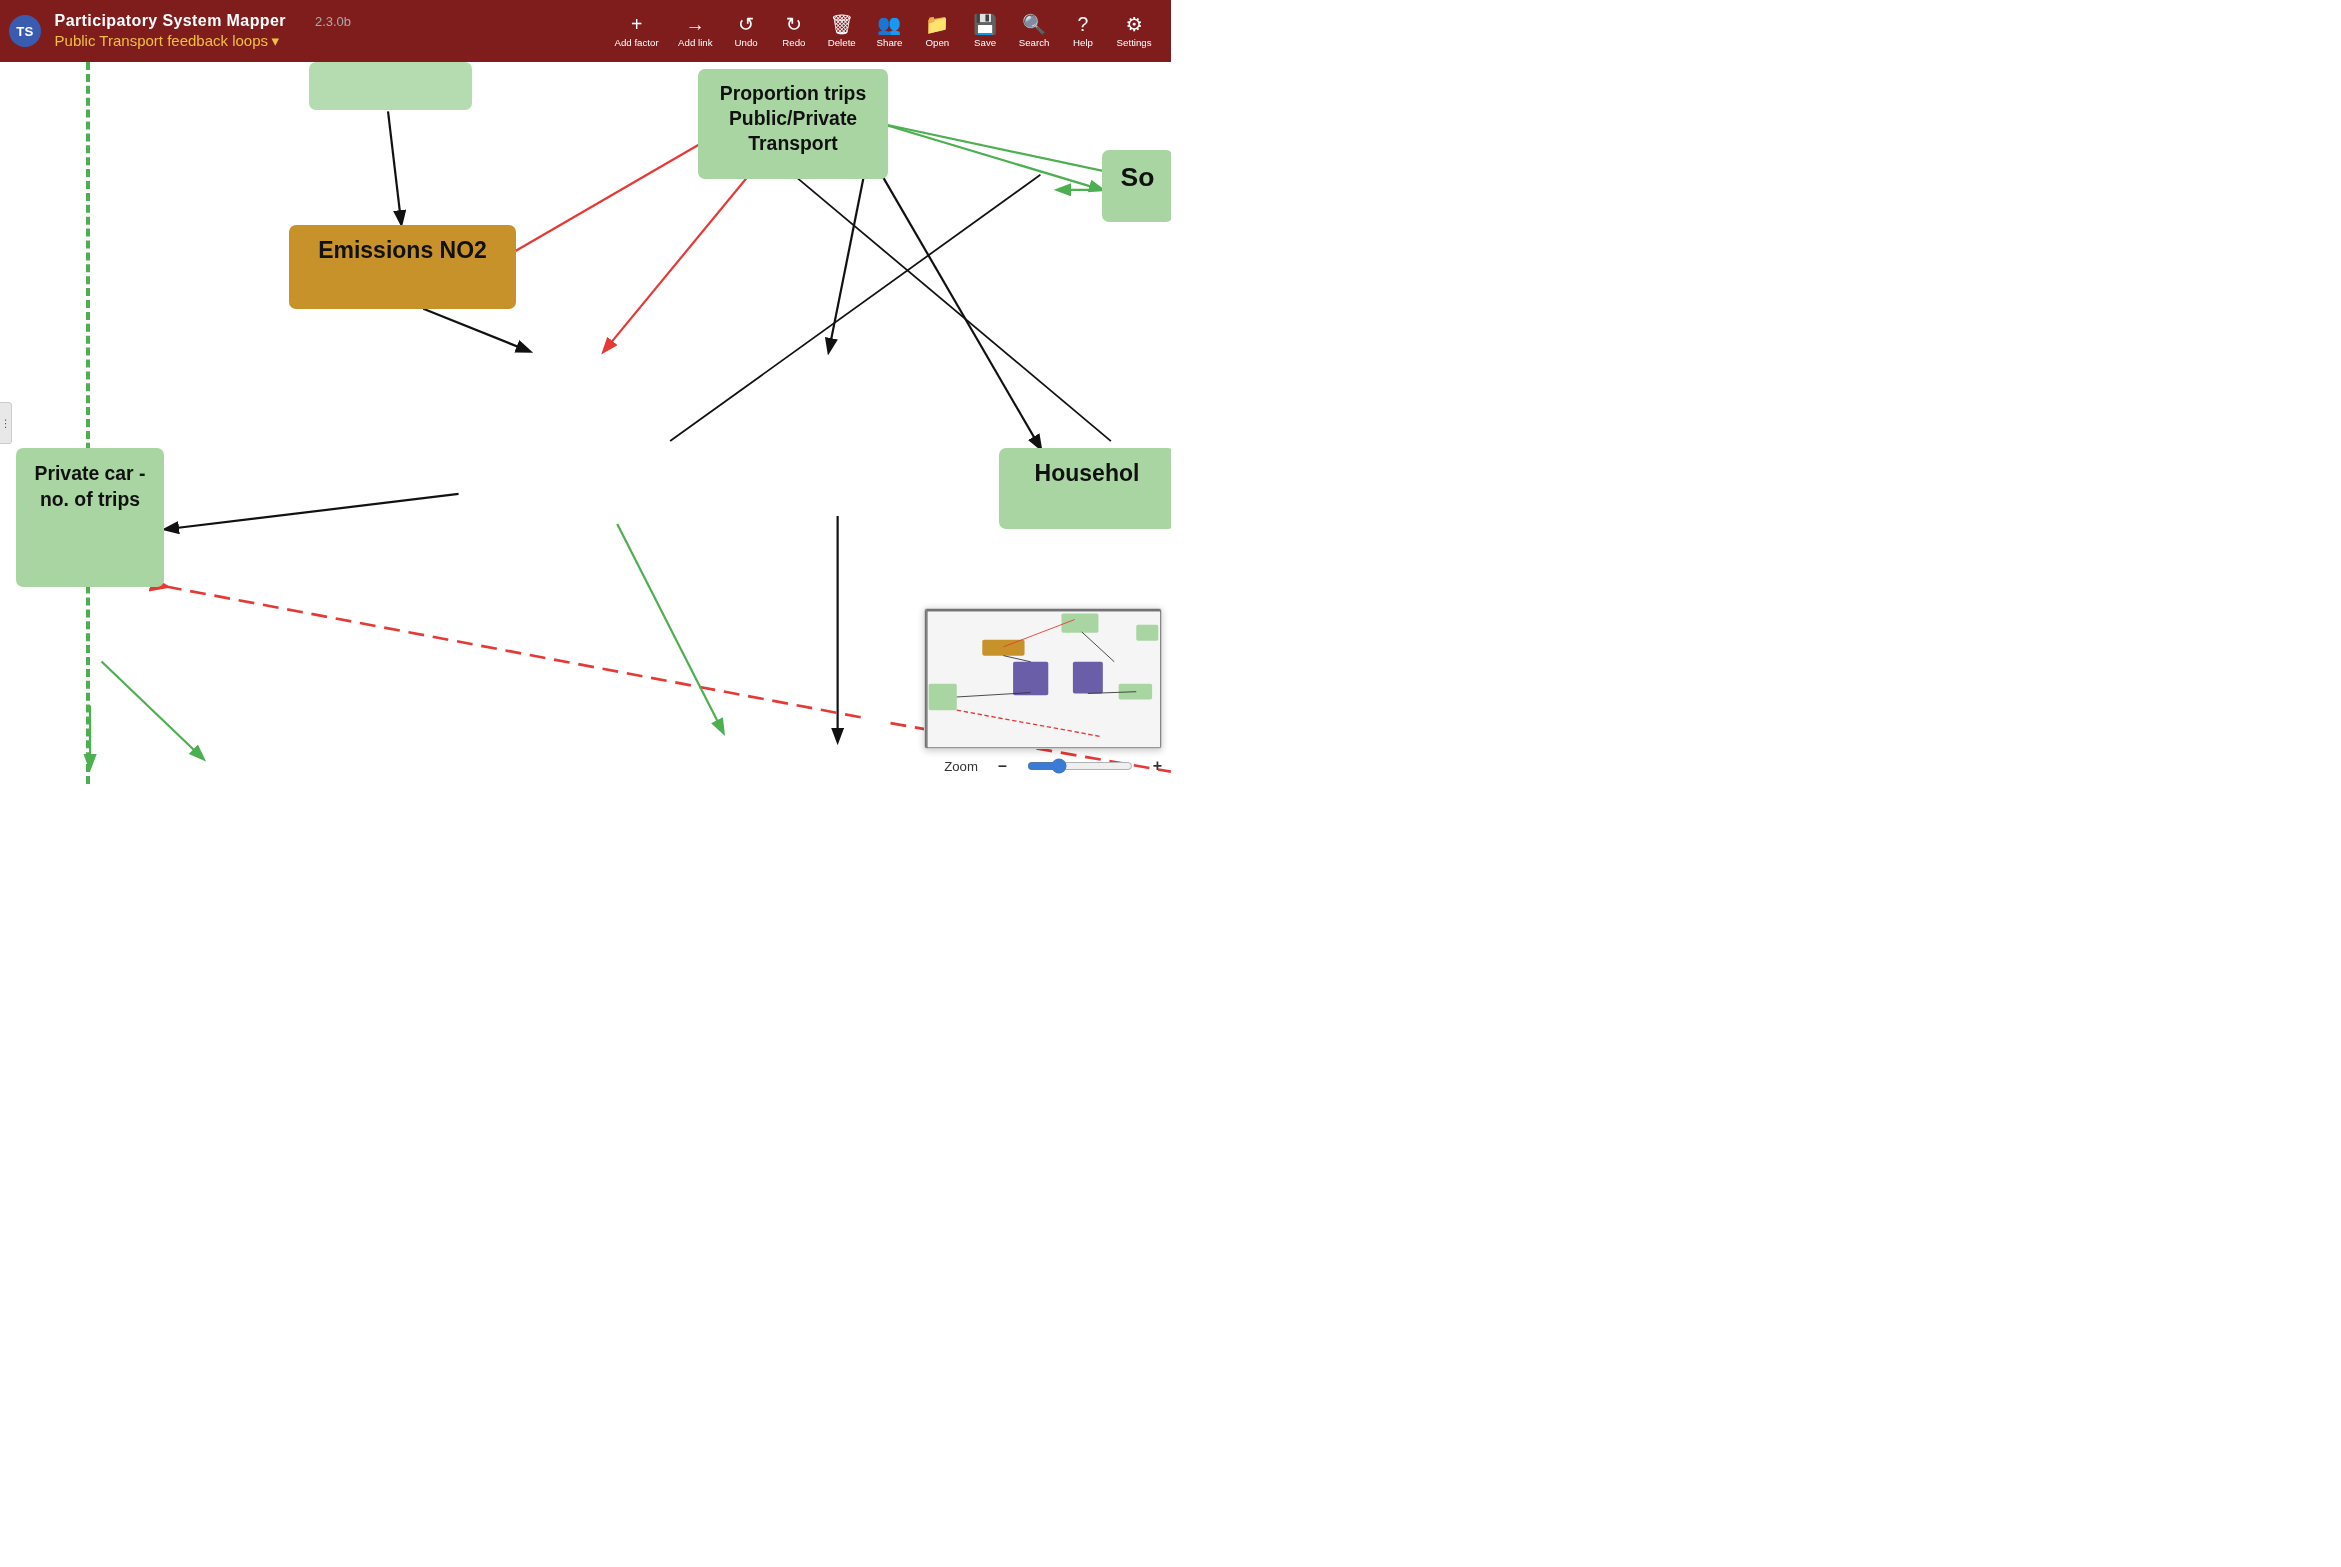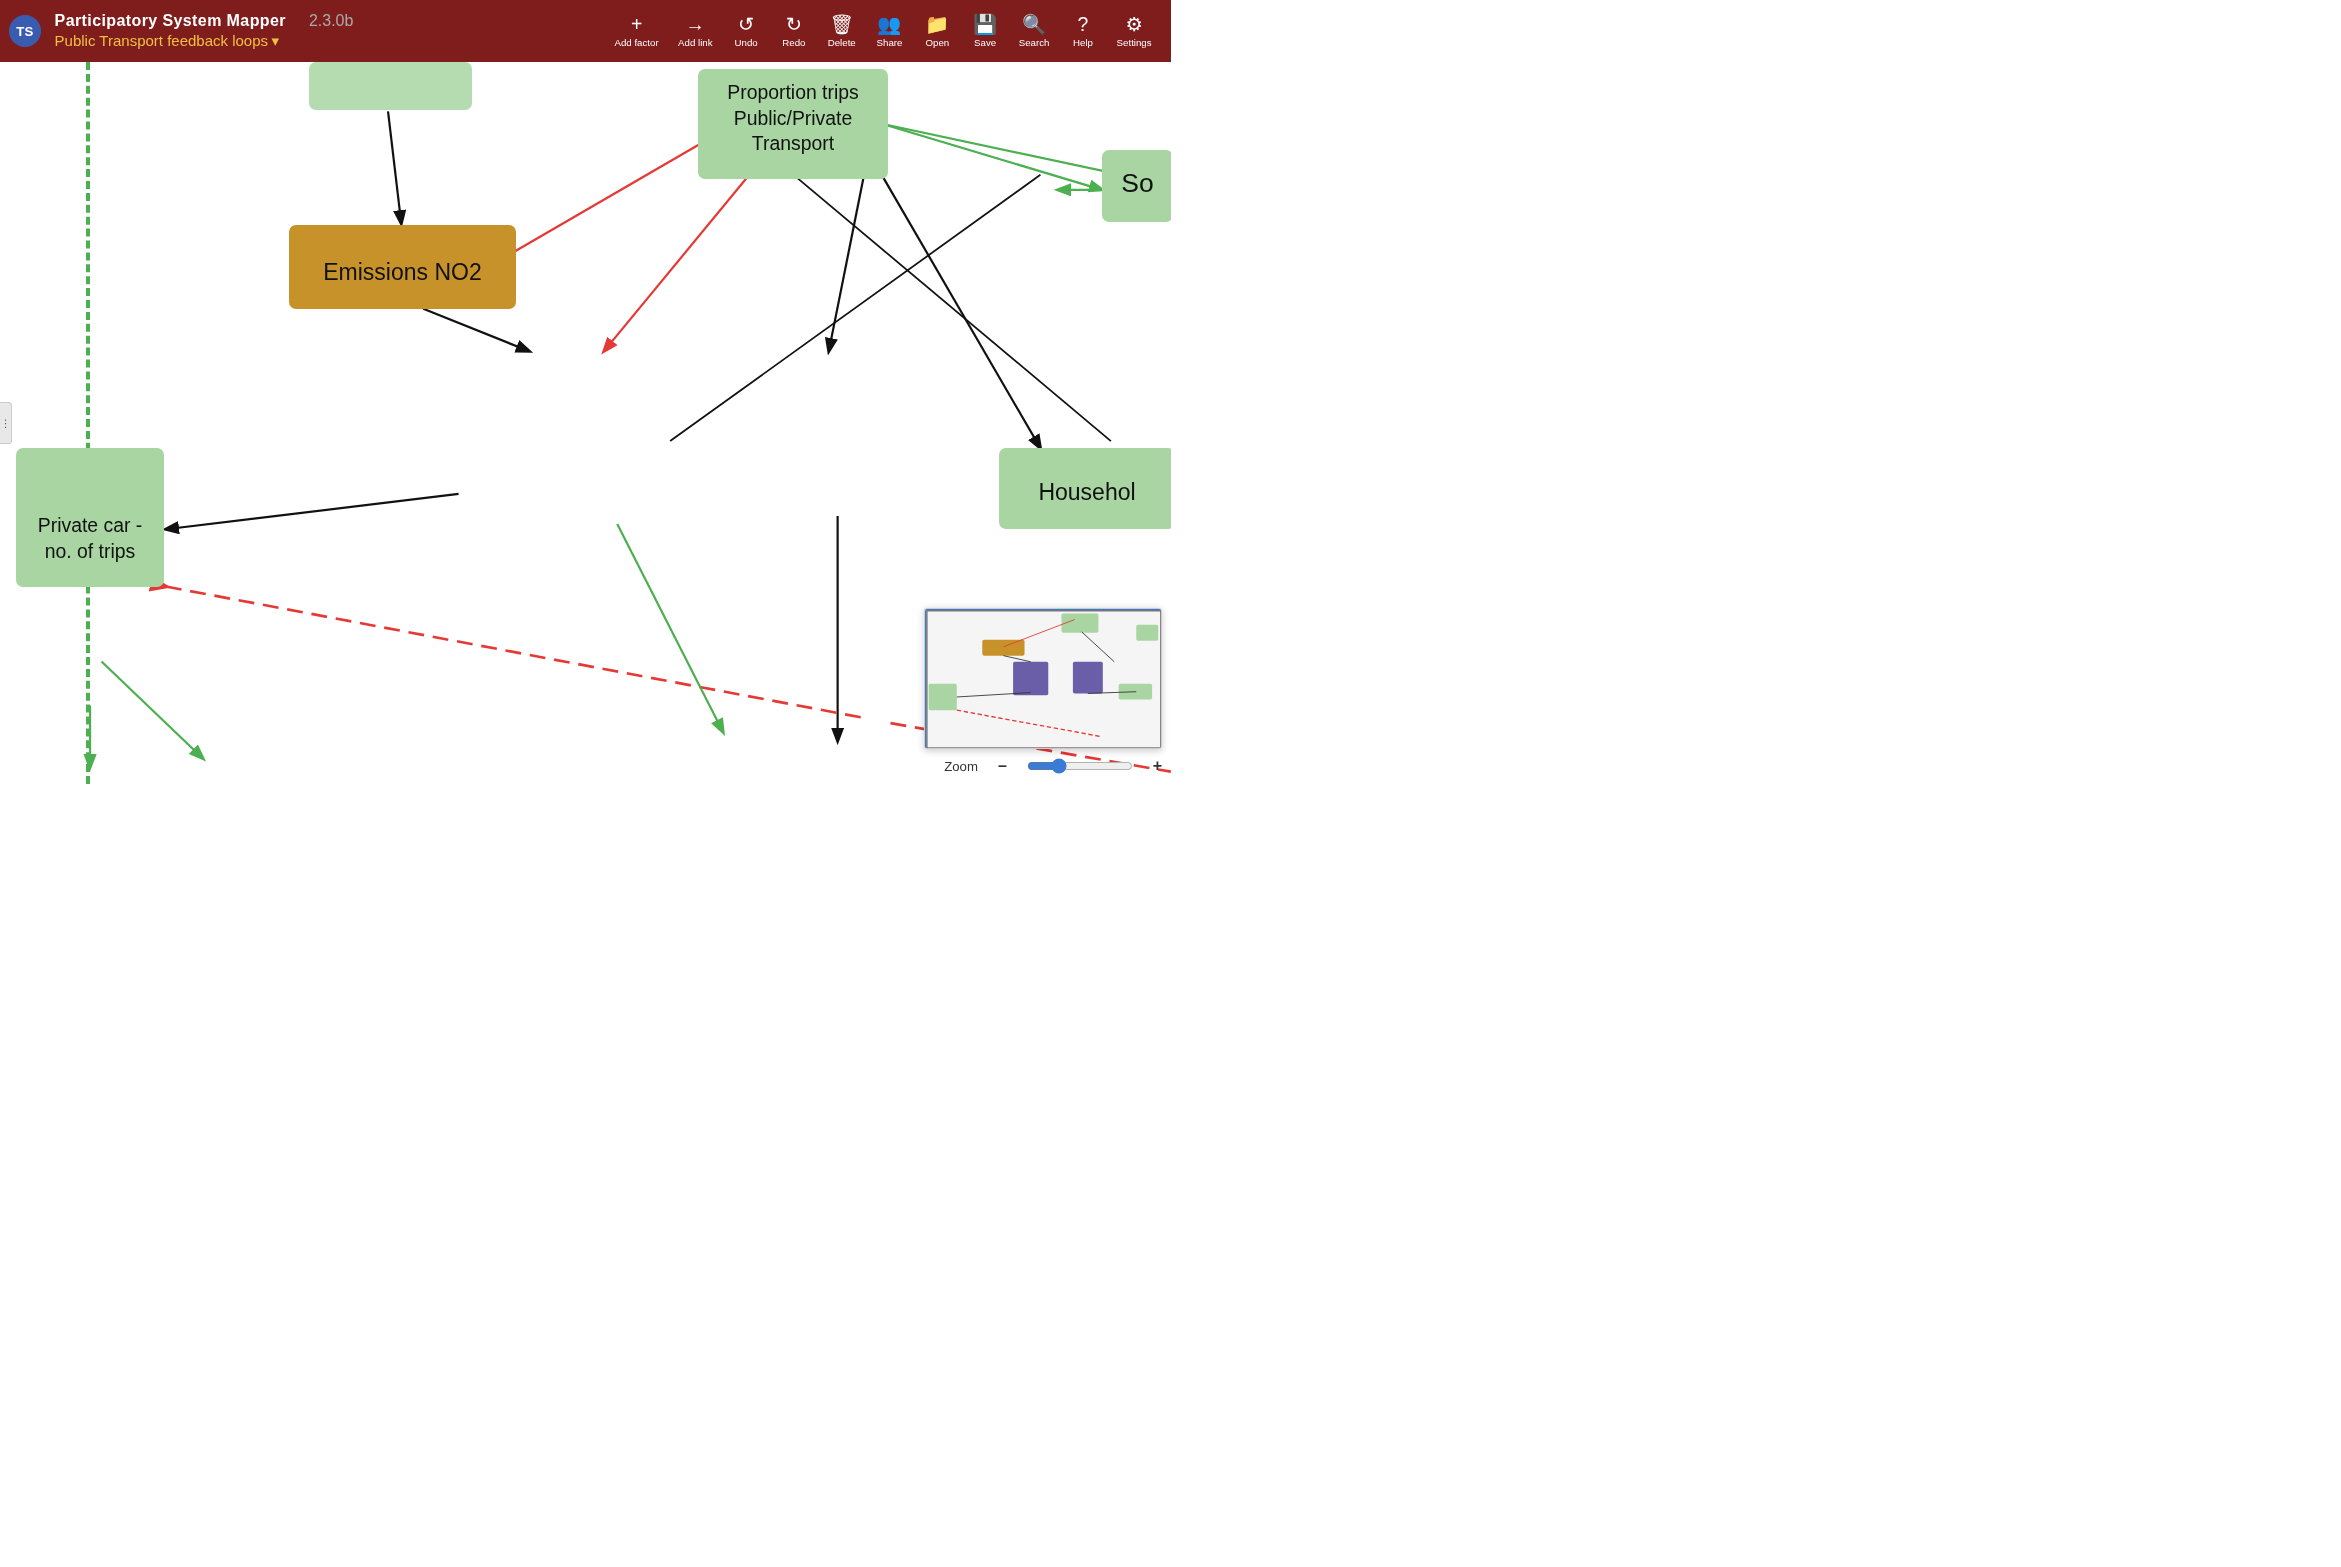--- a/index.html
+++ b/index.html
@@ -17,22 +17,22 @@
       z-index: 100;
     }
     #app-title {
       color: #fff;
       font-size: 16px;
       font-weight: bold;
       letter-spacing: 0.4px;
     }
     #app-version {
       color: #aaa;
-      font-size: 16px;
-      margin-left: 1px;
+      font-size: 13px;
+      margin-left: 7px;
     }
     #project-title {
       color: #f0c040;
       font-size: 15px;
       margin-top: 1.8px;
       cursor: pointer;
       display: flex;
       align-items: flex-start;
       gap: 3.5px;
     }
@@ -80,26 +80,26 @@
       top: 62px; left: 0; right: 0; bottom: 0;
       background: #fff;
       overflow: hidden;
     }
 
     
     .node {
       position: absolute;
       border-radius: 7px;
       display: flex;
-      align-items: flex-end;
+      align-items: flex-start;
       justify-content: center;
       text-align: center;
       font-size: 21px;
-      font-weight: normal;
-      padding: 23px 14px;
+      font-weight: bold;
+      padding: 12px 14px;
       cursor: pointer;
     }
     .node-green {
       background: #a8d5a2;
       color: #111;
       border: none;
     }
     .node-gold {
       background: #c8922a;
       color: #111;

